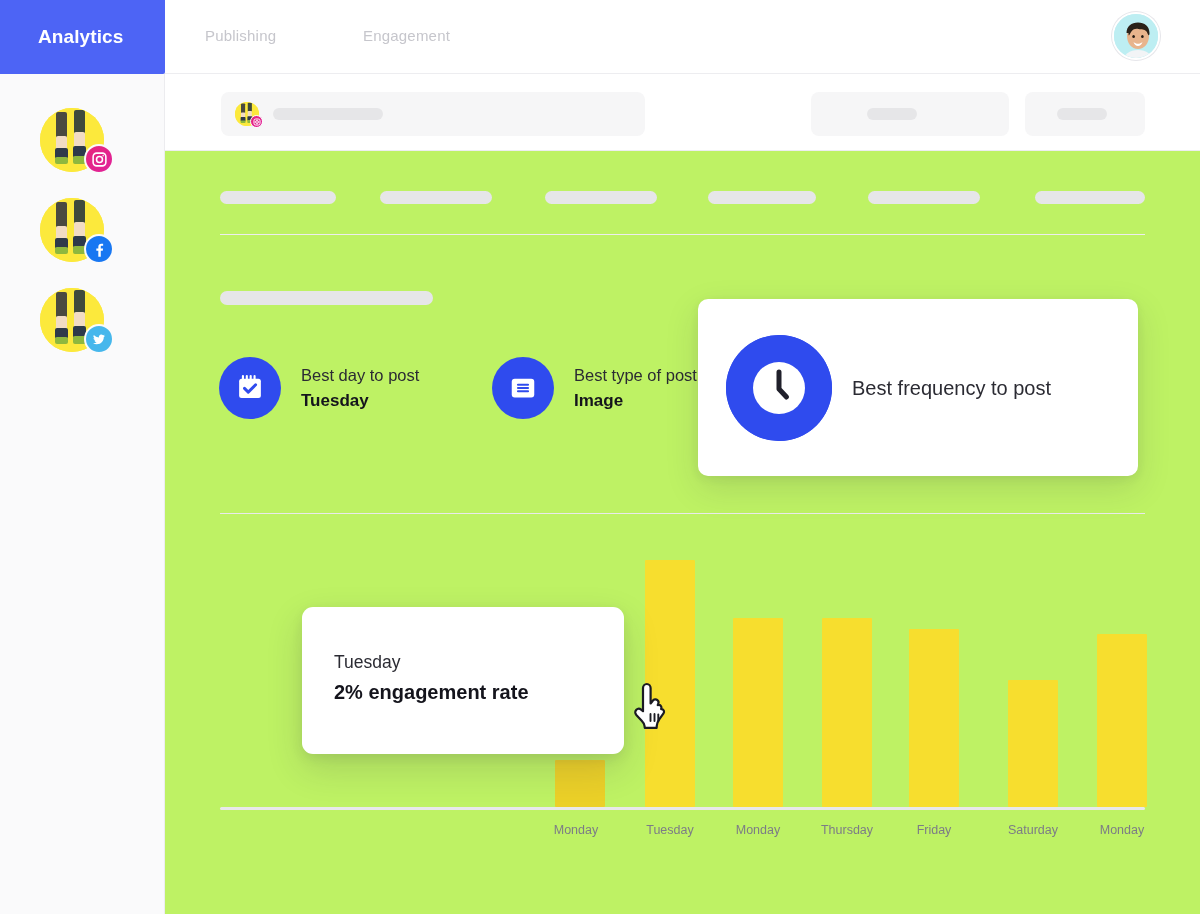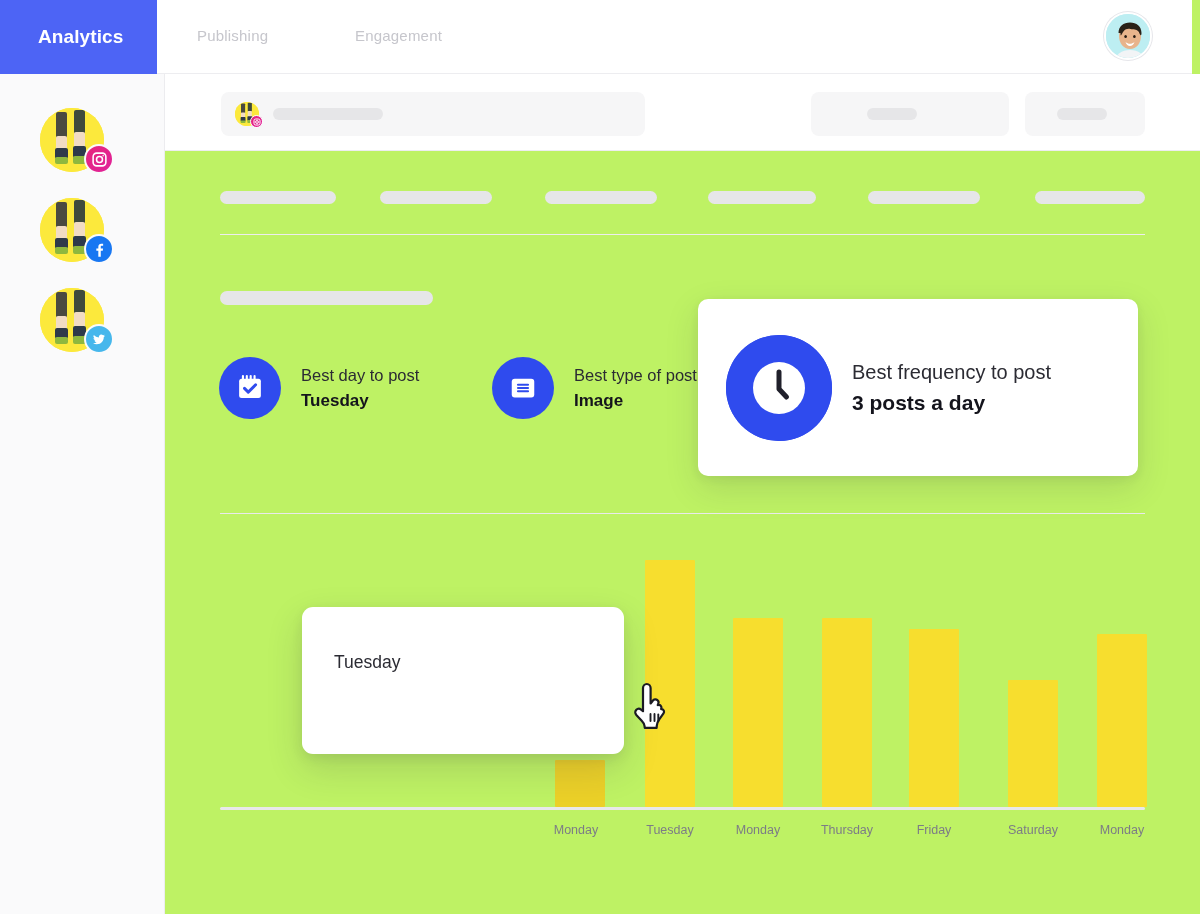--- a/index.html
+++ b/index.html
@@ -38,21 +38,21 @@
     width: 30px; height: 30px; border-radius: 50%;
     display: flex; align-items: center; justify-content: center;
     border: 2px solid #FAFAFB;
   }
   .badge-ig { background: linear-gradient(135deg,#E6287B,#E0219B); }
   .badge-fb { background: #1877F2; }
   .badge-tw { background: #46B7EC; }
 
   
   #topbar {
-    position: absolute; left: 157px; top: 0; width: 1035px; height: 74px;
+    position: absolute; left: 165px; top: 0; width: 1035px; height: 74px;
     background: #fff; border-bottom: 1px solid #EDEDF0;
   }
   .topnav {
     position: absolute; top: 27px; font-size: 15px; color: #C6C6CC;
     letter-spacing: .2px; cursor: pointer;
   }
   #nav-publishing { left: 40px; }
   #nav-engagement { left: 198px; }
   #user-avatar {
     position: absolute; right: 40px; top: 12px;
@@ -330,21 +330,20 @@
   <div id="freq-card">
     <div class="insight-icon">
       <svg width="106" height="106" viewBox="0 0 106 106">
         <circle cx="53" cy="53" r="53" fill="#2F4BEE"></circle>
         <circle cx="53" cy="53" r="26" fill="#fff"></circle>
         <path d="M53 37v17l7.5 8" fill="none" stroke="#20202B" stroke-width="5" stroke-linecap="round" stroke-linejoin="round"></path>
       </svg>
     </div>
     <div class="insight-text">
       <div class="insight-label">Best frequency to post</div>
-      <div class="insight-value">3 posts a day</div>
     </div>
   </div>
 
   <div id="mid-divider"></div>
 
   <div id="chart">
     <div class="bar dim" style="left:390px; height:47px"></div>
     <div class="bar" style="left:480px; height:247px"></div>
     <div class="bar" style="left:568px; height:189px"></div>
     <div class="bar" style="left:657px; height:189px"></div>
@@ -358,20 +357,21 @@
     <div class="bar-label" style="left:450px">Tuesday</div>
     <div class="bar-label" style="left:538px">Monday</div>
     <div class="bar-label" style="left:627px">Thursday</div>
     <div class="bar-label" style="left:714px">Friday</div>
     <div class="bar-label" style="left:813px">Saturday</div>
     <div class="bar-label" style="left:902px">Monday</div>
   </div>
 
   <div id="tooltip">
     <div class="tt-day">Tuesday</div>
+    <div class="tt-val">2% engagement rate</div>
   </div>
 
   <div id="cursor">
     <svg width="44" height="52" viewBox="0 0 44 52">
       <path d="M15 6c0-2.2 1.7-4 3.8-4s3.8 1.8 3.8 4v15.5l2.2-2.8c1.1-1.5 3.2-1.8 4.6-.6 1.1.9 1.4 2.4.9 3.6l-.6 1.4c1.3-.5 2.9.1 3.5 1.4.4.9.3 1.8-.1 2.6 1.2-.2 2.4.5 2.8 1.7.3.9.1 1.8-.4 2.5l-4.1 5.9c-1.7 2.5-2.4 4.3-2.6 6.4l-.2 2.2H16.8l-.3-1.9c-.3-2-1.2-3.4-2.8-5.1l-5.4-5.8c-1.4-1.5-1.4-3.8 0-5.2 1.3-1.3 3.4-1.4 4.8-.2l1.9 1.6V6z" fill="#fff" stroke="#1B1B23" stroke-width="2.2" stroke-linejoin="round"></path>
       <g stroke="#1B1B23" stroke-width="1.9" stroke-linecap="round">
         <line x1="22.5" y1="32" x2="22.5" y2="39"></line>
         <line x1="26.5" y1="32" x2="26.5" y2="39"></line>
         <line x1="30.3" y1="32.5" x2="30.3" y2="39"></line>
       </g>

